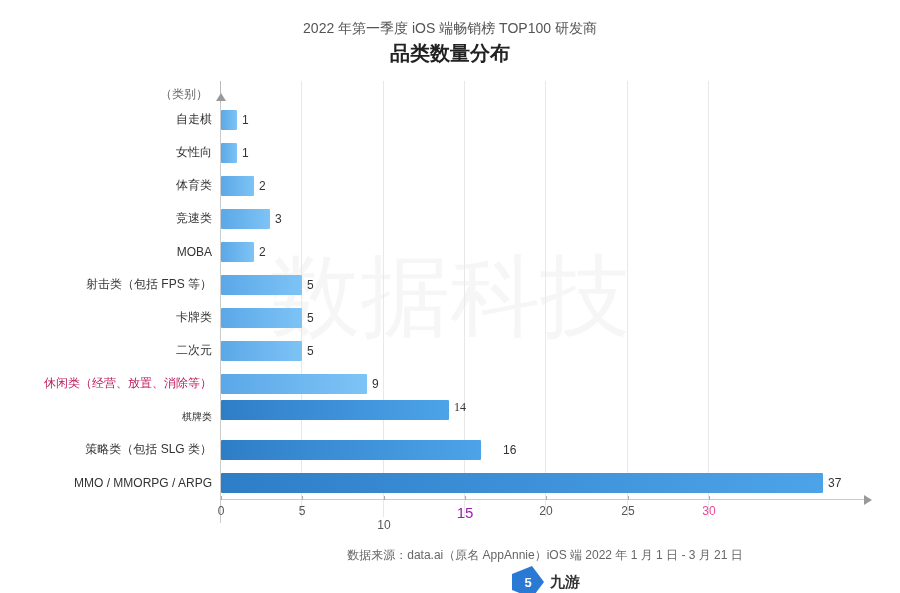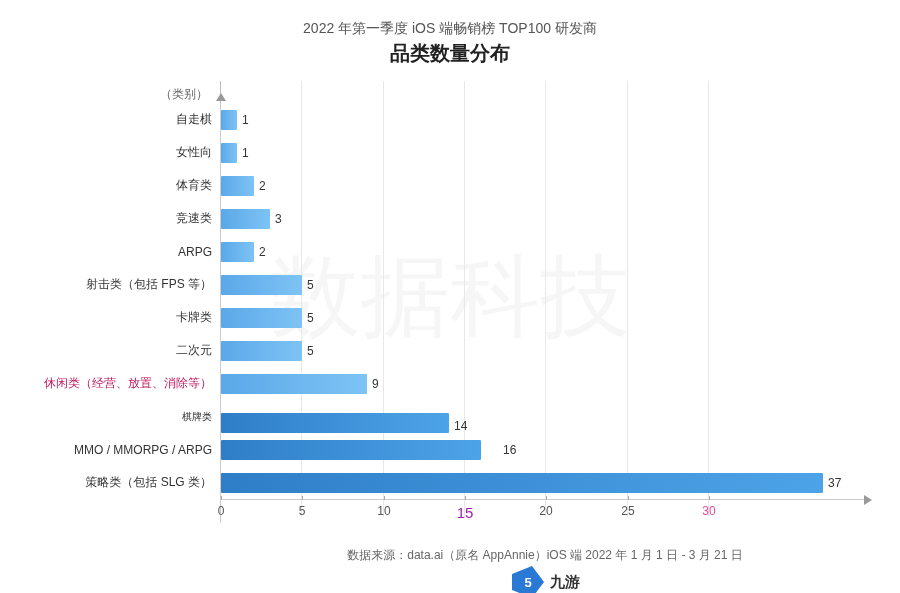--- a/index.html
+++ b/index.html
@@ -127,28 +127,28 @@
   <div class="title-sub">2022 年第一季度 iOS 端畅销榜 TOP100 研发商</div>
   <div class="title-main">品类数量分布</div>
 
   <div class="chart-area">
     <div class="y-axis" id="y-axis">
     <div class="y-label-top" style="height: 22px; font-size: 12px; color: rgb(102, 102, 102); display: flex; align-items: flex-end; justify-content: flex-end; padding-right: 4px;">（类别）</div>
         <div class="y-label" style="height: 33px; font-size: 12px; color: rgb(51, 51, 51); justify-content: flex-end; text-align: right;">自走棋</div>
         <div class="y-label" style="height: 33px; font-size: 12px; color: rgb(51, 51, 51); justify-content: flex-end; text-align: right;">女性向</div>
         <div class="y-label" style="height: 33px; font-size: 12px; color: rgb(51, 51, 51); justify-content: flex-end; text-align: right;">体育类</div>
         <div class="y-label" style="height: 33px; font-size: 12px; color: rgb(51, 51, 51); justify-content: flex-end; text-align: right;">竞速类</div>
-        <div class="y-label" style="height: 33px; font-size: 12px; color: rgb(51, 51, 51); justify-content: flex-end; text-align: right;">ARPG</div>
+        <div class="y-label" style="height: 33px; font-size: 12px; color: rgb(51, 51, 51); justify-content: flex-end; text-align: right;">MOBA</div>
         <div class="y-label" style="height: 33px; font-size: 12px; color: rgb(51, 51, 51); justify-content: flex-end; text-align: right;">射击类（包括 FPS 等）</div>
         <div class="y-label" style="height: 33px; font-size: 12px; color: rgb(51, 51, 51); justify-content: flex-end; text-align: right;">卡牌类</div>
         <div class="y-label" style="height: 33px; font-size: 12px; color: rgb(51, 51, 51); justify-content: flex-end; text-align: right;">二次元</div>
         <div class="y-label" style="height: 33px; font-size: 12px; color: #be185d; justify-content: flex-end; text-align: right;">休闲类（经营、放置、消除等）</div>
         <div class="y-label" style="height: 33px; font-size: 10px; color: rgb(51, 51, 51); justify-content: flex-end; text-align: right;">棋牌类</div>
+        <div class="y-label" style="height: 33px; font-size: 12px; color: rgb(51, 51, 51); justify-content: flex-end; text-align: right;">策略类（包括 SLG 类）</div>
         <div class="y-label" style="height: 33px; font-size: 12px; color: rgb(51, 51, 51); justify-content: flex-end; text-align: right;">MMO / MMORPG / ARPG</div>
-        <div class="y-label" style="height: 33px; font-size: 12px; color: rgb(51, 51, 51); justify-content: flex-end; text-align: right;">策略类（包括 SLG 类）</div>
       </div>
     <div class="bars-area" id="bars-area">
       <div class="gridlines" id="gridlines" style="bottom: 24px;">
           <div style="position: absolute; left: 81px; top: 0px; bottom: 0px; width: 1px; background: rgb(232, 232, 232);"></div>
           <div style="position: absolute; left: 163px; top: 0px; bottom: 0px; width: 1px; background: rgb(232, 232, 232);"></div>
           <div style="position: absolute; left: 244px; top: 0px; bottom: 0px; width: 1px; background: rgb(232, 232, 232);"></div>
           <div style="position: absolute; left: 325px; top: 0px; bottom: 0px; width: 1px; background: rgb(232, 232, 232);"></div>
           <div style="position: absolute; left: 407px; top: 0px; bottom: 0px; width: 1px; background: rgb(232, 232, 232);"></div>
           <div style="position: absolute; left: 488px; top: 0px; bottom: 0px; width: 1px; background: rgb(232, 232, 232);"></div>
         </div>
@@ -185,40 +185,40 @@
           <span class="bar-value" style="font-size: 12px; color: rgb(51, 51, 51); margin-left: 5px;">5</span>
         </div>
         <div class="bar-row" style="height: 33px; border-left: 1px solid rgb(204, 204, 204); display: flex; align-items: center; position: relative;">
           <div class="bar" style="width: 81px; height: 20px; background: linear-gradient(to right, rgb(91, 168, 232), rgb(125, 195, 245));"></div>
           <span class="bar-value" style="font-size: 12px; color: rgb(51, 51, 51); margin-left: 5px;">5</span>
         </div>
         <div class="bar-row" style="height: 33px; border-left: 1px solid rgb(204, 204, 204); display: flex; align-items: center; position: relative;">
           <div class="bar" style="width: 146px; height: 20px; background: linear-gradient(to right, rgb(91, 168, 232), rgb(125, 195, 245));"></div>
           <span class="bar-value" style="font-size: 12px; color: rgb(51, 51, 51); margin-left: 5px;">9</span>
         </div>
-        <div class="bar-row" style="height: 33px; border-left: 1px solid rgb(204, 204, 204); display: flex; align-items: flex-end; position: relative;">
+        <div class="bar-row" style="height: 33px; border-left: 1px solid rgb(204, 204, 204); display: flex; align-items: flex-start; position: relative; font-family: Liberation Serif, serif;">
           <div class="bar" style="width: 228px; height: 20px; background: linear-gradient(to right, rgb(46, 126, 199), rgb(77, 163, 232));"></div>
           <span class="bar-value" style="font-size: 12px; color: rgb(51, 51, 51); margin-left: 5px;">14</span>
         </div>
         <div class="bar-row" style="height: 33px; border-left: 1px solid rgb(204, 204, 204); display: flex; align-items: center; position: relative;">
           <div class="bar" style="width: 260px; height: 20px; background: linear-gradient(to right, rgb(46, 126, 199), rgb(77, 163, 232));"></div>
           <span class="bar-value" style="font-size: 12px; color: rgb(51, 51, 51); margin-left: 22px;">16</span>
         </div>
         <div class="bar-row" style="height: 33px; border-left: 1px solid rgb(204, 204, 204); display: flex; align-items: center; position: relative;">
           <div class="bar" style="width: 602px; height: 20px; background: linear-gradient(to right, rgb(46, 126, 199), rgb(77, 163, 232));"></div>
           <span class="bar-value" style="font-size: 12px; color: rgb(51, 51, 51); margin-left: 5px;">37</span>
         </div>
         <div style="height: 24px; border-left: 1px solid rgb(204, 204, 204); border-top: 1px solid rgb(204, 204, 204); position: relative; width: 100%;">
           <div style="position: absolute; right: -2px; top: -5px; width: 0px; height: 0px; border-top: 5px solid transparent; border-bottom: 5px solid transparent; border-left: 8px solid rgb(153, 153, 153);"></div>
           <div style="position: absolute; left: 0px; top: -4px; width: 1px; height: 4px; background: rgb(170, 170, 170);"></div>
           <div style="position: absolute; left: 0px; top: 4px; font-size: 12px; color: rgb(85, 85, 85); transform: translateX(-50%);">0</div>
           <div style="position: absolute; left: 81px; top: -4px; width: 1px; height: 4px; background: rgb(170, 170, 170);"></div>
           <div style="position: absolute; left: 81px; top: 4px; font-size: 12px; color: rgb(85, 85, 85); transform: translateX(-50%);">5</div>
           <div style="position: absolute; left: 163px; top: -4px; width: 1px; height: 4px; background: rgb(170, 170, 170);"></div>
-          <div style="position: absolute; left: 163px; top: 4px; font-size: 12px; color: rgb(85, 85, 85); transform: translateX(-50%);">10</div>
+          <div style="position: absolute; left: 163px; top: 18px; font-size: 12px; color: rgb(85, 85, 85); transform: translateX(-50%);">10</div>
           <div style="position: absolute; left: 244px; top: -4px; width: 1px; height: 4px; background: rgb(170, 170, 170);"></div>
           <div style="position: absolute; left: 244px; top: 4px; font-size: 15px; color: #a21caf; transform: translateX(-50%);">15</div>
           <div style="position: absolute; left: 325px; top: -4px; width: 1px; height: 4px; background: rgb(170, 170, 170);"></div>
           <div style="position: absolute; left: 325px; top: 4px; font-size: 12px; color: rgb(85, 85, 85); transform: translateX(-50%);">20</div>
           <div style="position: absolute; left: 407px; top: -4px; width: 1px; height: 4px; background: rgb(170, 170, 170);"></div>
           <div style="position: absolute; left: 407px; top: 4px; font-size: 12px; color: rgb(85, 85, 85); transform: translateX(-50%);">25</div>
           <div style="position: absolute; left: 488px; top: -4px; width: 1px; height: 4px; background: rgb(170, 170, 170);"></div>
           <div style="position: absolute; left: 488px; top: 4px; font-size: 12px; color: #ec4899; transform: translateX(-50%);">30</div>
         </div>
       </div>

